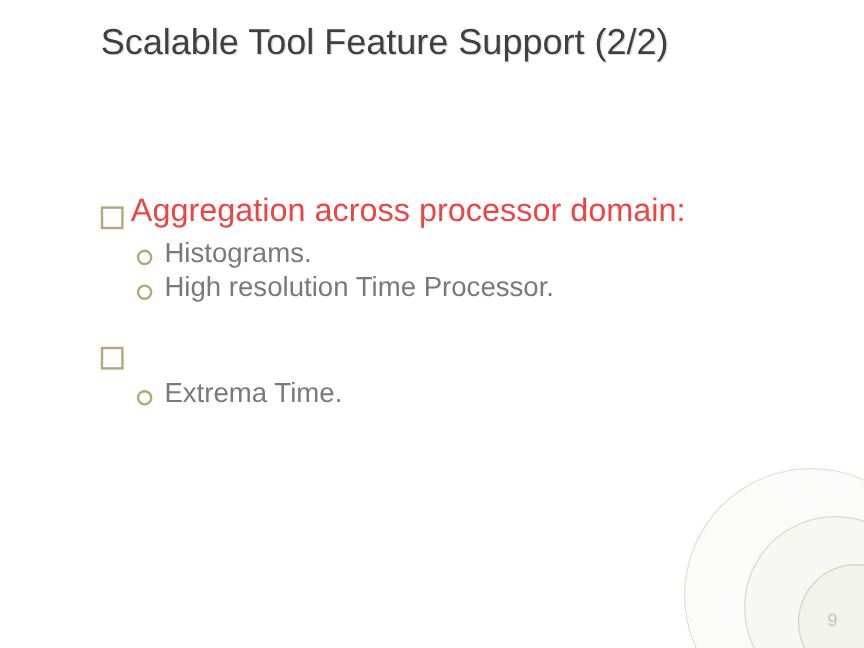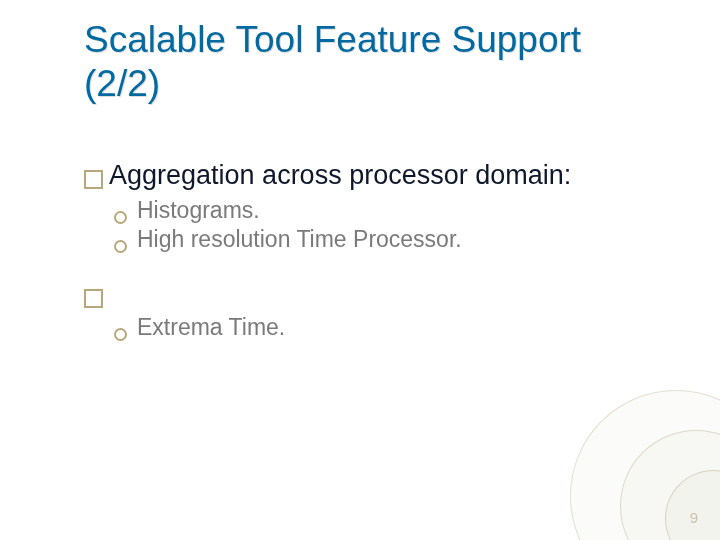--- a/index.html
+++ b/index.html
@@ -16,55 +16,55 @@
     position: absolute;
     inset: 0;
     background: #ffffff;
     box-sizing: border-box;
   }
   .title {
     position: absolute;
     left: 84px;
     top: 18px;
     width: 560px;
-    font-size: 37px;
+    font-size: 30px;
     line-height: 1.18;
-    color: #0369a1;
+    color: #404040;
     text-shadow: 1px 1px 0 rgba(120,120,120,0.25);
     font-weight: 400;
   }
   .body {
     position: absolute;
     left: 84px;
     top: 160px;
     width: 580px;
   }
   .lvl1 {
     font-size: 27px;
-    color: #0f172a;
+    color: #ef4444;
     margin: 0 0 6px 0;
     display: flex;
-    align-items: center;
+    align-items: flex-end;
     gap: 6px;
   }
   .lvl1 .box {
     display: inline-block;
     width: 15px;
     height: 15px;
     border: 2px solid #b7a77b;
     background: #fff;
     margin-top: 8px;
     flex: 0 0 auto;
   }
   .lvl2 {
     font-size: 23px;
     color: #7a7a7a;
     margin: 0 0 2px 30px;
     display: flex;
-    align-items: flex-end;
+    align-items: center;
     gap: 10px;
   }
   .lvl2 .ring {
     display: inline-block;
     width: 9px;
     height: 9px;
     border: 2px solid #b7a77b;
     border-radius: 50%;
     background: #fff;
     margin-top: 8px;

